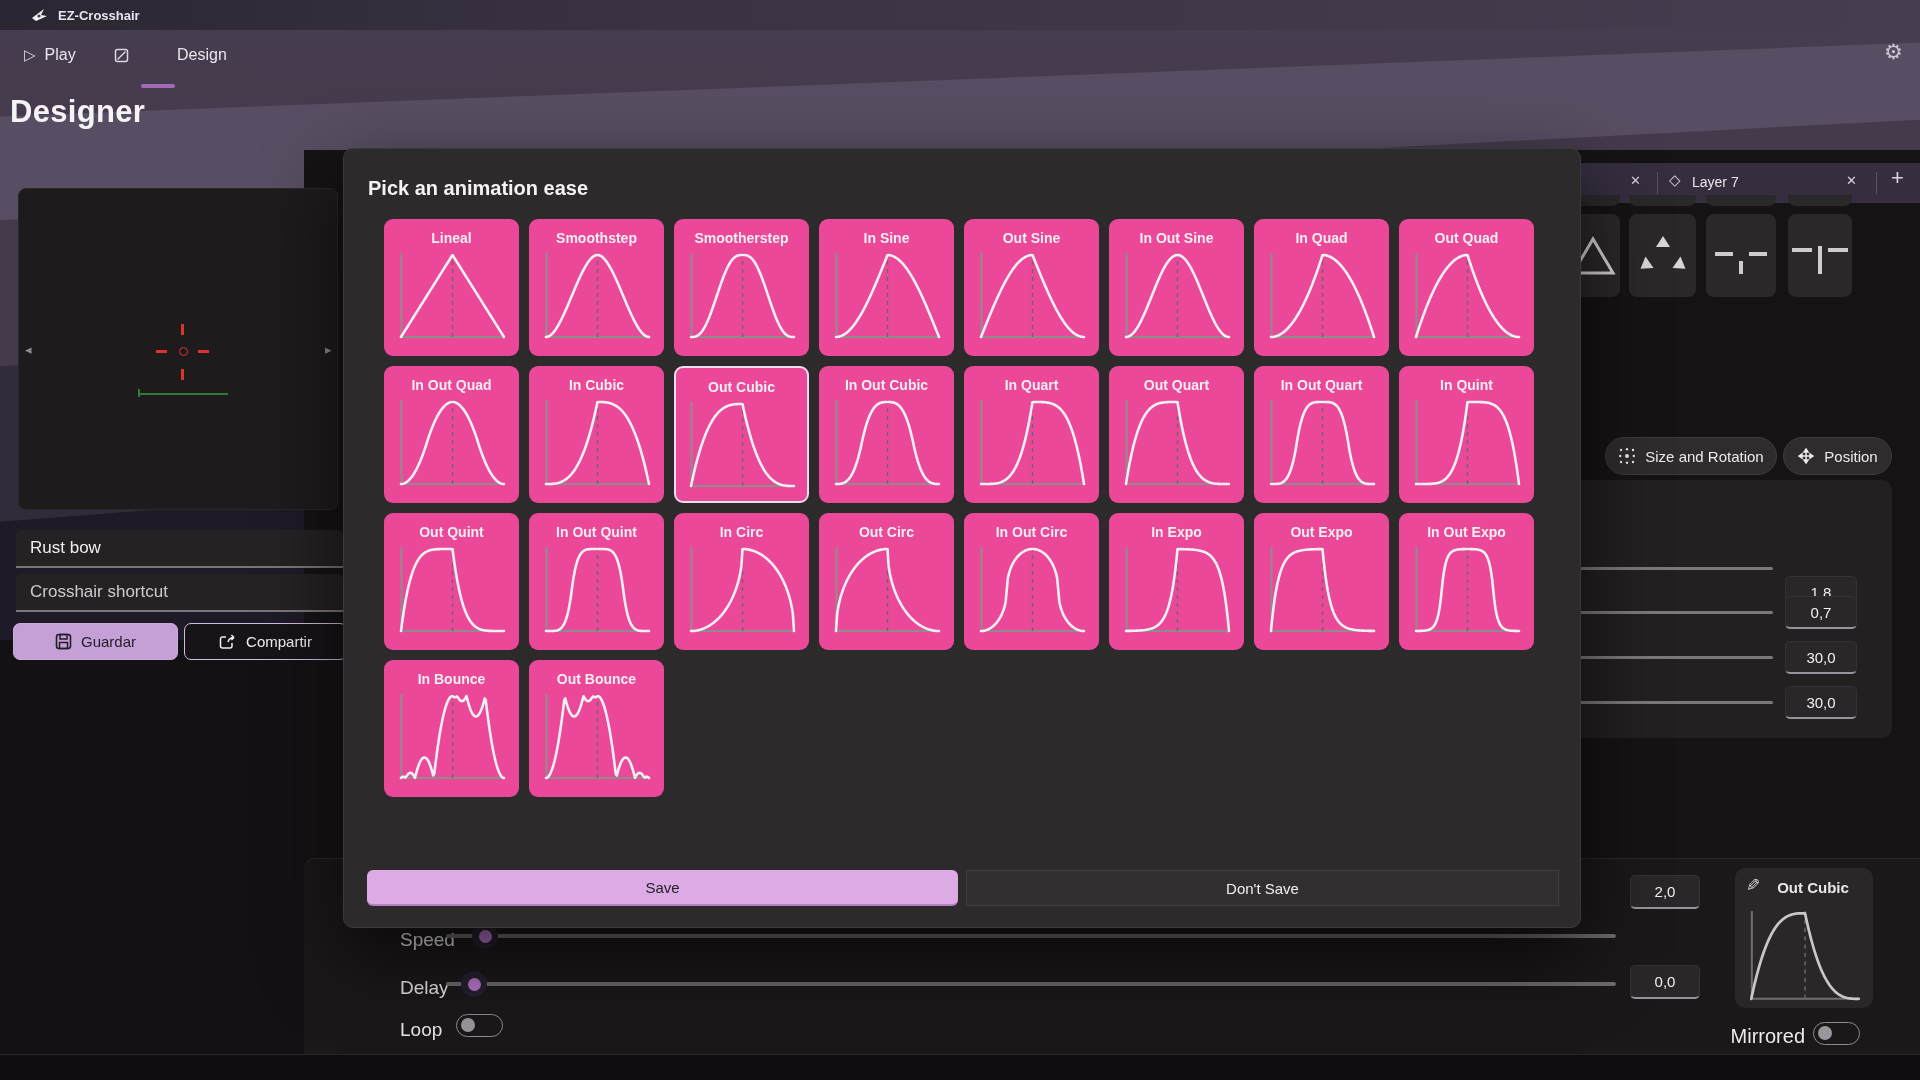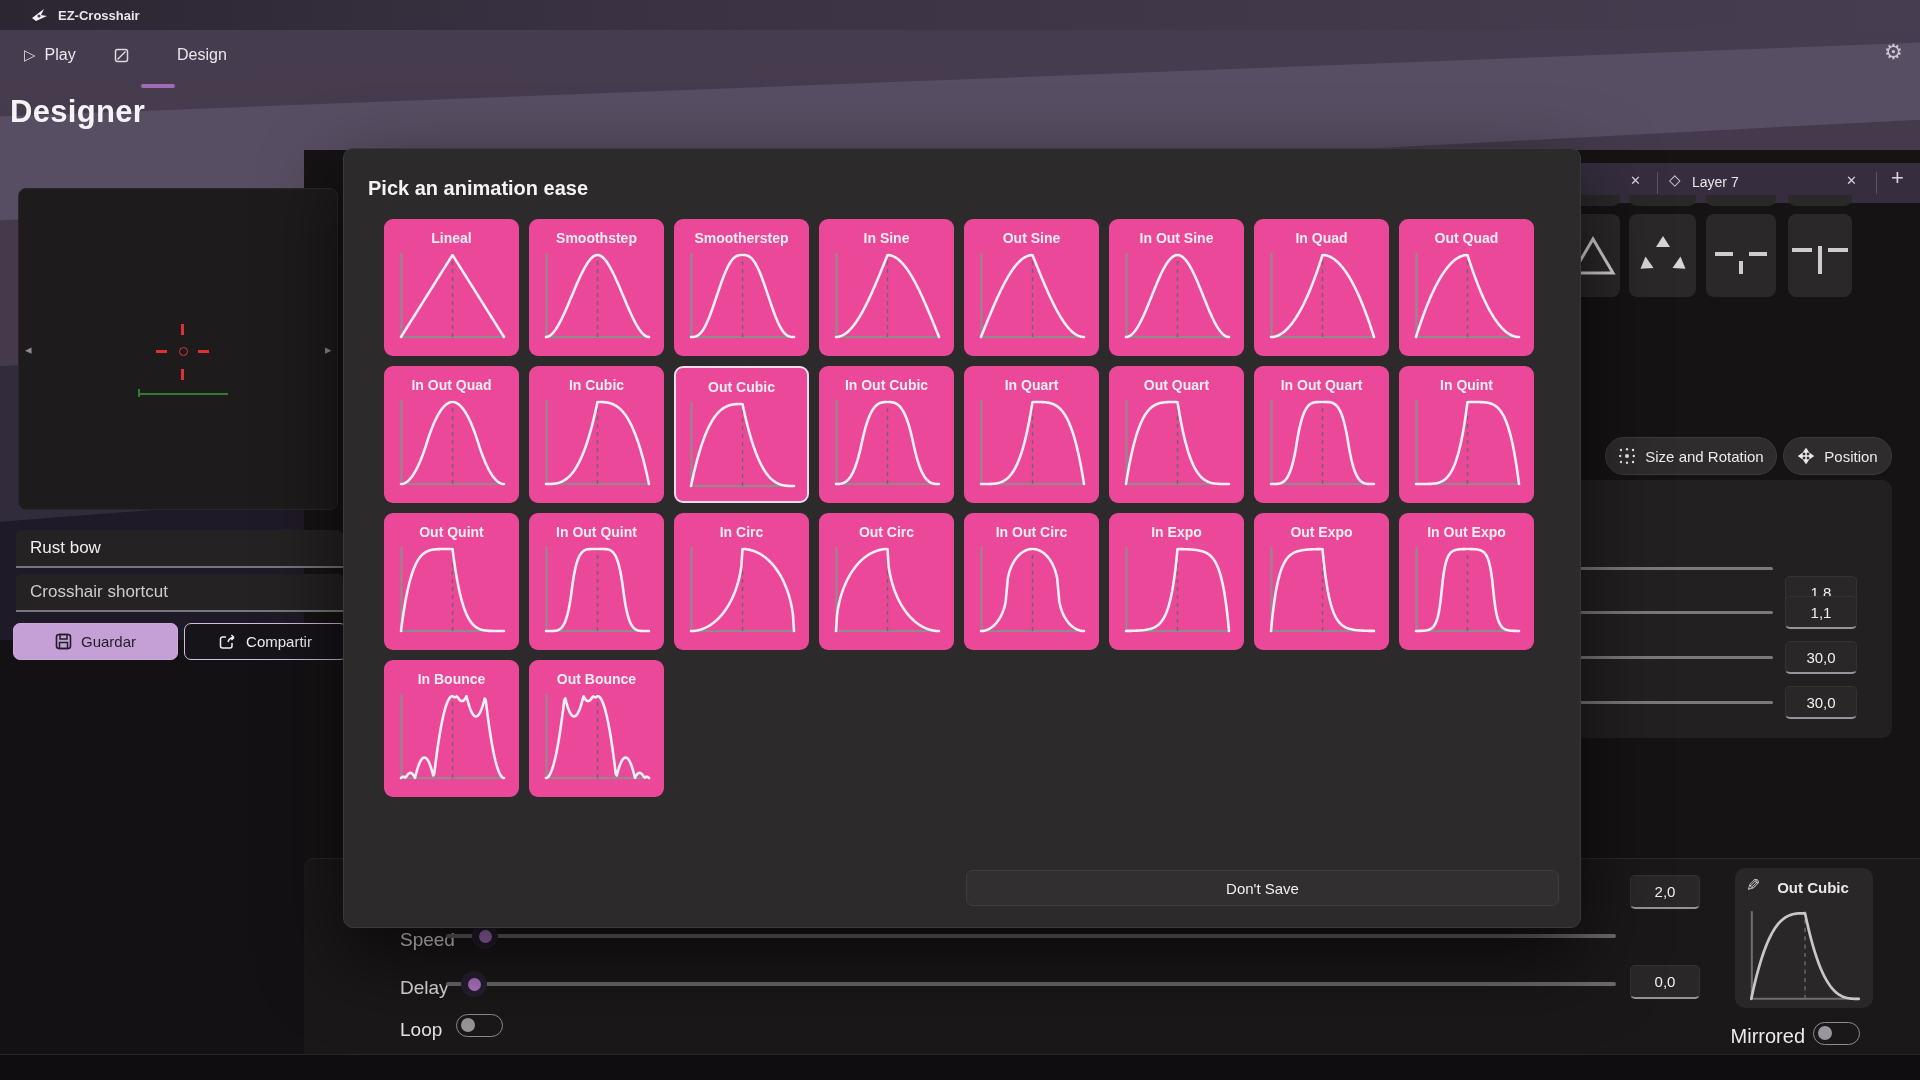--- a/index.html
+++ b/index.html
@@ -121,21 +121,21 @@
   .ease-label { text-align:center; margin-top:11px; font-size:14px; font-weight:700; color:#f0eef0; }
   .ease-graph { display:block; margin:3px auto 0; }
   .ease-graph .axis { stroke:#908c8e; stroke-width:2; }
   .ease-graph .dash { stroke:#6b6768; stroke-width:1.4; stroke-dasharray:4 4; }
   .ease-graph .curve { stroke:#f2f0f2; stroke-width:2.6; fill:none; stroke-linejoin:round; stroke-linecap:round; }
   #preview-graph .curve { stroke:#c9c7c9; }
   #preview-graph .axis { stroke:#716d6f; }
   #save-btn { position:absolute; left:23px; top:721px; width:591px; height:36px; background:#dcaae4; border:none; border-bottom:2px solid #b57fc0;
     border-radius:6px; color:#262028; font-size:15px; display:flex; align-items:center; justify-content:center; }
   #dontsave-btn { position:absolute; left:622px; top:721px; width:593px; height:36px; background:#312f30; border:1px solid #413e40;
-    border-radius:7px; color:#f0eef0; font-size:15px; display:flex; align-items:center; justify-content:center; }
+    border-radius:0; color:#f0eef0; font-size:15px; display:flex; align-items:center; justify-content:center; }
 
   svg { display:block; }
 </style>
 </head>
 <body>
 
 <div class="abs" id="header-bg">
   <div class="wedge" id="wedge1"></div>
   <div class="wedge" id="wedge2"></div>
   <div class="wedge" id="wedge3"></div>
@@ -277,21 +277,21 @@
         <line x1="5" y1="9" x2="13" y2="9"></line>
     </g>
   </svg>
   <span>Position</span>
 </div>
 
 <div class="abs" id="sliders-panel">
     <div class="rtrack" style="top: 87px;"></div>
     <div class="vbox" style="top: 72px; margin-top: 24px;">1,8</div>
     <div class="rtrack" style="top: 131px;"></div>
-    <div class="vbox" style="top: 116px;">1,1</div>
+    <div class="vbox" style="top: 116px;">0,7</div>
     <div class="rtrack" style="top: 176px;"></div>
     <div class="vbox" style="top: 161px;">30,0</div>
     <div class="rtrack" style="top: 221px;"></div>
     <div class="vbox" style="top: 206px;">30,0</div>
   </div>
 
 <div class="abs" id="bottom-panel"></div>
 <div class="brow-label" id="speed-label">Speed</div>
 <div class="btrack" id="speed-track"></div>
 <div class="thumb-halo" id="speed-halo"></div>
@@ -580,14 +580,15 @@
   <div class="ease-card">
     <div class="ease-label">Out Bounce</div>
     <svg class="ease-graph" width="111" height="92" viewBox="0 0 111 92">
       <line class="axis" x1="5.5" y1="4" x2="5.5" y2="88"></line>
       <line class="axis" x1="5" y1="88" x2="108" y2="88"></line>
       <line class="dash" x1="56.5" y1="4" x2="56.5" y2="88"></line>
       <polyline class="curve" points="5.00,88.00 6.07,87.73 7.15,86.92 8.22,85.58 9.29,83.69 10.36,81.27 11.44,78.31 12.51,74.81 13.58,70.77 14.66,66.20 15.73,61.08 16.80,55.43 17.88,49.24 18.95,42.51 20.02,35.25 21.09,27.44 22.17,19.10 23.24,10.22 24.31,8.48 25.39,12.62 26.46,16.21 27.53,19.27 28.60,21.79 29.68,23.78 30.75,25.22 31.82,26.12 32.90,26.49 33.97,26.32 35.04,25.61 36.11,24.36 37.19,22.58 38.26,20.25 39.33,17.39 40.41,13.99 41.48,10.05 42.55,6.21 43.63,8.24 44.70,9.73 45.77,10.69 46.84,11.10 47.92,10.98 48.99,10.32 50.06,9.12 51.14,7.39 52.21,6.39 53.28,7.10 54.35,7.27 55.43,6.91 56.50,6.00 57.57,6.27 58.65,7.08 59.72,8.42 60.79,10.31 61.86,12.73 62.94,15.69 64.01,19.19 65.08,23.23 66.16,27.80 67.23,32.92 68.30,38.57 69.38,44.76 70.45,51.49 71.52,58.75 72.59,66.56 73.67,74.90 74.74,83.78 75.81,85.52 76.89,81.38 77.96,77.79 79.03,74.73 80.10,72.21 81.18,70.22 82.25,68.78 83.32,67.88 84.40,67.51 85.47,67.68 86.54,68.39 87.61,69.64 88.69,71.42 89.76,73.75 90.83,76.61 91.91,80.01 92.98,83.95 94.05,87.79 95.13,85.76 96.20,84.27 97.27,83.31 98.34,82.90 99.42,83.02 100.49,83.68 101.56,84.88 102.64,86.61 103.71,87.61 104.78,86.90 105.85,86.73 106.93,87.09 108.00,88.00"></polyline>
     </svg>
   </div>
 </div>
+  <button id="save-btn">Save</button>
   <button id="dontsave-btn">Don't Save</button>
 </div>
 
 </body></html>

